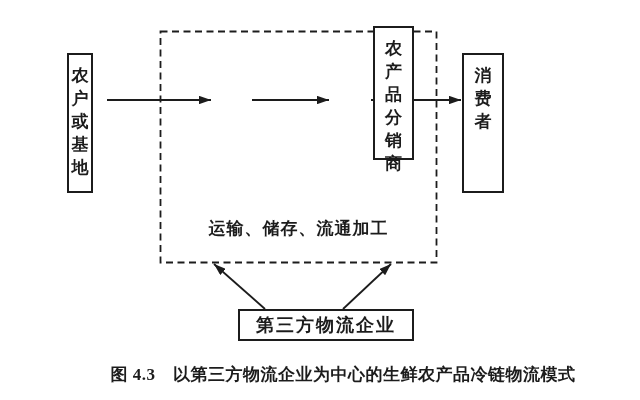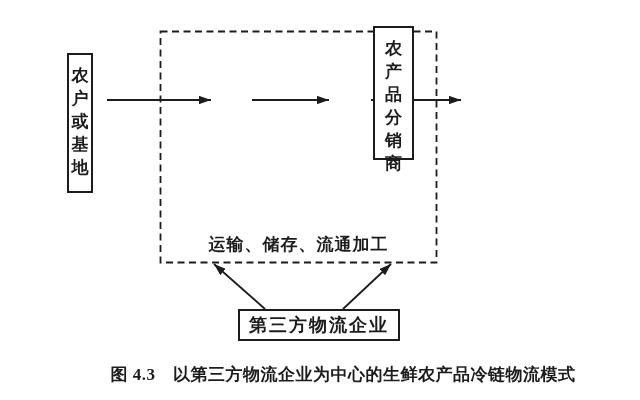--- a/index.html
+++ b/index.html
@@ -46,21 +46,21 @@
   }
   .htext {
     font-size: 18px;
     font-weight: 600;
     letter-spacing: 2px;
     white-space: nowrap;
   }
   .zone-label {
     position: absolute;
     left: 160px;
-    top: 232px;
+    top: 216px;
     width: 277px;
     height: 26px;
     line-height: 26px;
     text-align: center;
     font-size: 17px;
     font-weight: 600;
     letter-spacing: 1px;
   }
   .caption {
     position: absolute;
@@ -97,22 +97,25 @@
 
   <div class="node vnode" style="left:67px; top:53px; width:26px; height:140px;">
     <span class="vtext">农户或基地</span>
   </div>
 
 
   <div class="node vnode" style="left:330px; top:26px; width:41px; height:134px;margin-left:43px;">
     <span class="vtext">农产品分销商</span>
   </div>
 
+  <div class="node vnode" style="left:462px; top:53px; width:42px; height:140px;">
+    <span class="vtext">消费者</span>
+  </div>
 
   <div class="zone-label">运输、储存、流通加工</div>
 
-  <div class="node hnode" style="left:238px; top:309px; width:162px; height:32px;">
+  <div class="node hnode" style="left:238px; top:309px; width:176px; height:32px;">
     <span class="htext">第三方物流企业</span>
   </div>
 
   <div class="caption">图 4.3　以第三方物流企业为中心的生鲜农产品冷链物流模式</div>
 
 </div>
 
 </body></html>

